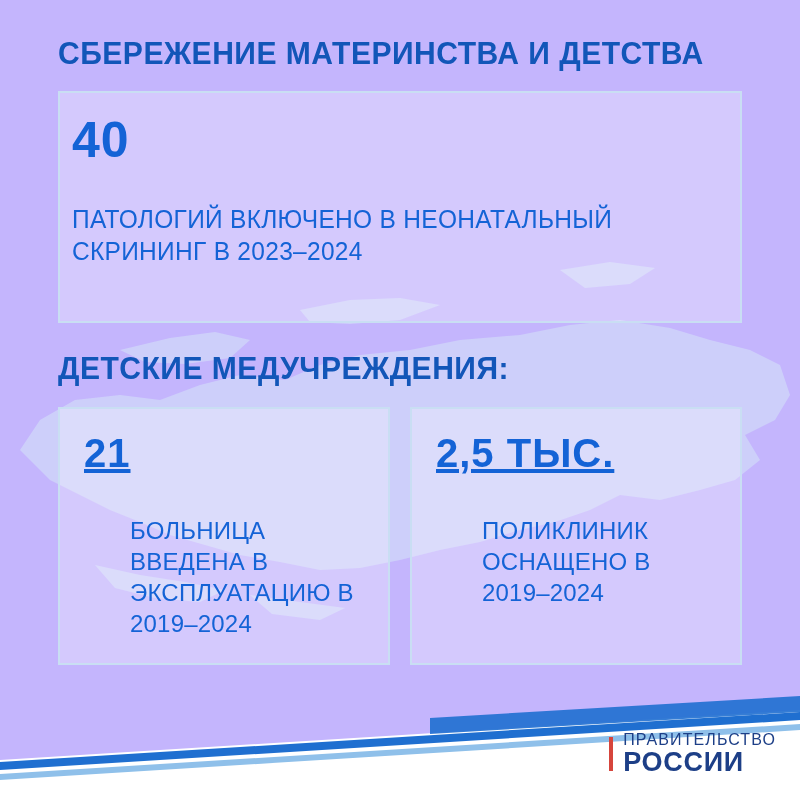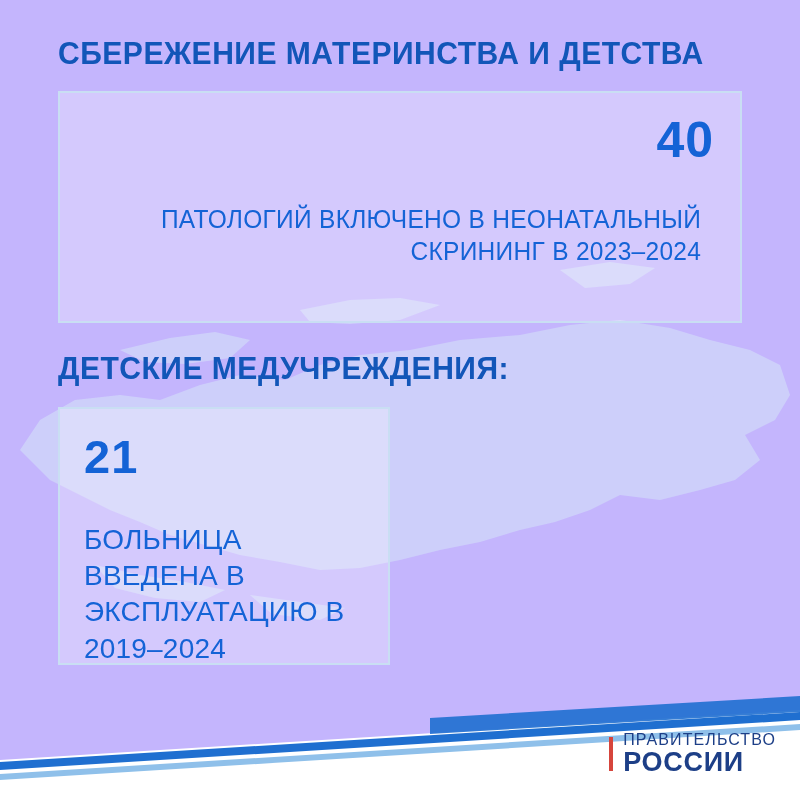--- a/index.html
+++ b/index.html
@@ -53,21 +53,20 @@
   .card {
     border: 2px solid #c9def3;
     background: rgba(255,255,255,0.28);
     box-sizing: border-box;
   }
   .card-big {
     margin-top: 19px;
     width: 684px;
     height: 232px;
     padding: 22px 26px 0 12px;
-    text-align: right;
   }
   .card-number {
     color: #1463d6;
     font-weight: bold;
     line-height: 1;
   }
   .card-big .card-number {
     font-size: 50px;
     letter-spacing: 1px;
   }
@@ -100,27 +99,29 @@
     margin-top: 20px;
     display: flex;
     gap: 20px;
   }
   .card-small {
     width: 332px;
     height: 258px;
     padding: 24px 24px 0 24px;
   }
   .card-small .card-number {
-    font-size: 47px;
+    font-size: 40px;
     letter-spacing: 1px;
+    text-decoration: underline;
   }
   .card-small .card-text {
-    font-size: 28px;
+    font-size: 24px;
     margin-top: 42px;
     letter-spacing: 0.2px;
+    margin-left: 46px;
   }
   
   .footer {
     position: absolute;
     left: 0;
     bottom: 0;
     width: 800px;
     height: 110px;
     z-index: 4;
     overflow: hidden;
@@ -194,20 +195,24 @@
       <div class="card-text">ПАТОЛОГИЙ ВКЛЮЧЕНО В НЕОНАТАЛЬНЫЙ СКРИНИНГ В 2023–2024</div>
     </div>
 
     <h2 class="section-title">ДЕТСКИЕ МЕДУЧРЕЖДЕНИЯ:</h2>
 
     <div class="cards-row">
       <div class="card card-small">
         <div class="card-number">21</div>
         <div class="card-text">БОЛЬНИЦА ВВЕДЕНА В ЭКСПЛУАТАЦИЮ В 2019–2024</div>
       </div>
+      <div class="card card-small">
+        <div class="card-number">2,5 ТЫС.</div>
+        <div class="card-text">ПОЛИКЛИНИК ОСНАЩЕНО В 2019–2024</div>
+      </div>
     </div>
 
   </div>
 
   <div class="footer">
     <svg width="800" height="110" viewBox="0 0 800 110" xmlns="http://www.w3.org/2000/svg">
       <polygon points="0,70 800,20 800,110 0,110" fill="#ffffff"></polygon>
       <polygon points="0,72 800,22 800,30 0,80" fill="#1f6fd0"></polygon>
       <polygon points="0,84 800,34 800,40 0,90" fill="#8fc0ea"></polygon>
       <polygon points="430,28 800,6 800,22 430,44" fill="#1f6fd0" opacity="0.9"></polygon>

